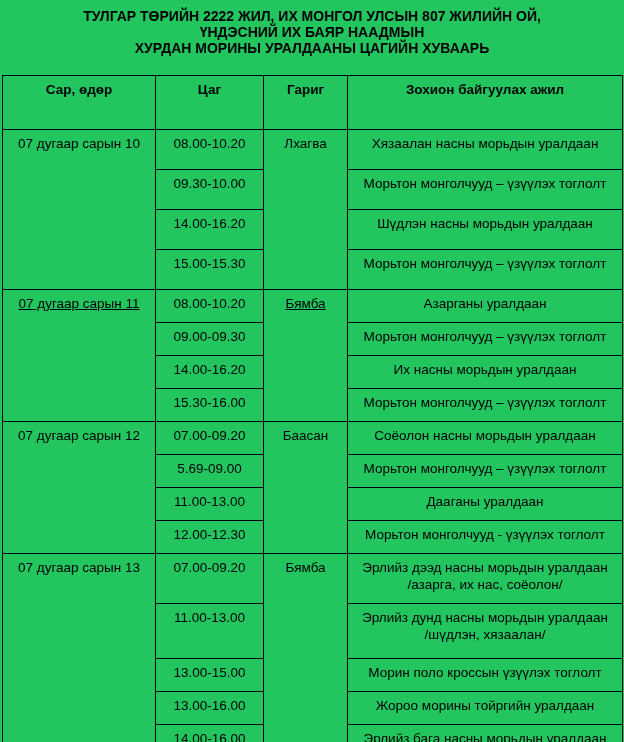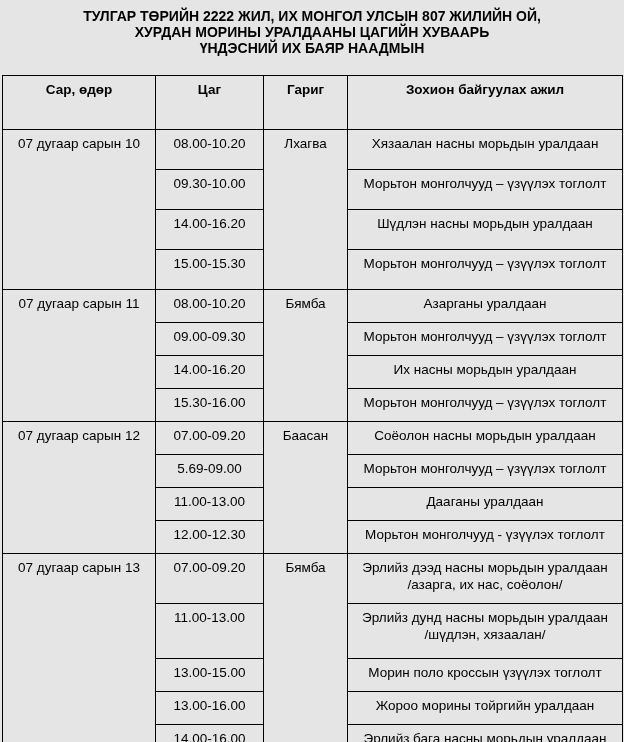--- a/index.html
+++ b/index.html
@@ -5,21 +5,21 @@
   html, body {
     margin: 0;
     padding: 0;
     background: #ffffff;
     color: #000000;
     font-family: "Liberation Sans", sans-serif;
   }
   .page {
     width: 624px;
     height: 742px;
-    background: #e5e5e5;
+    background: #22c55e;
     overflow: hidden;
   }
   .title-block {
     padding-top: 8px;
     text-align: center;
     font-weight: bold;
     font-size: 14px;
     line-height: 16px;
   }
   table.schedule {
@@ -46,33 +46,33 @@
   tr.r40 { height: 40px; }
   tr.r32 { height: 32px; }
   tr.r29 { height: 29px; }
   tr.r50 { height: 50px; margin-left: 40px; }
   tr.r55 { height: 55px; }
   tr.r28 { height: 28px; }
   tr.r30 { height: 30px; }
   tr.r58 { height: 58px; }
   
   td.pd-g1 { padding-top: 38px; }
-  td.pd-g2 { padding-top: 20px; }
+  td.pd-g2 { padding-top: 20px; text-decoration: underline; }
   td.pd-g3 { padding-top: 18px; }
   td.pd-g4 { padding-top: 60px; }
 </style>
 </head>
 <body>
 
 <div class="page">
 
   <div class="title-block">
     <div>ТУЛГАР ТӨРИЙН 2222 ЖИЛ, ИХ МОНГОЛ УЛСЫН 807 ЖИЛИЙН ОЙ,</div>
+    <div>ҮНДЭСНИЙ ИХ БАЯР НААДМЫН</div>
     <div>ХУРДАН МОРИНЫ УРАЛДААНЫ ЦАГИЙН ХУВААРЬ</div>
-    <div>ҮНДЭСНИЙ ИХ БАЯР НААДМЫН</div>
   </div>
 
   <table class="schedule">
     <colgroup>
       <col style="width:153px">
       <col style="width:108px">
       <col style="width:84px">
       <col style="width:275px">
     </colgroup>
 

